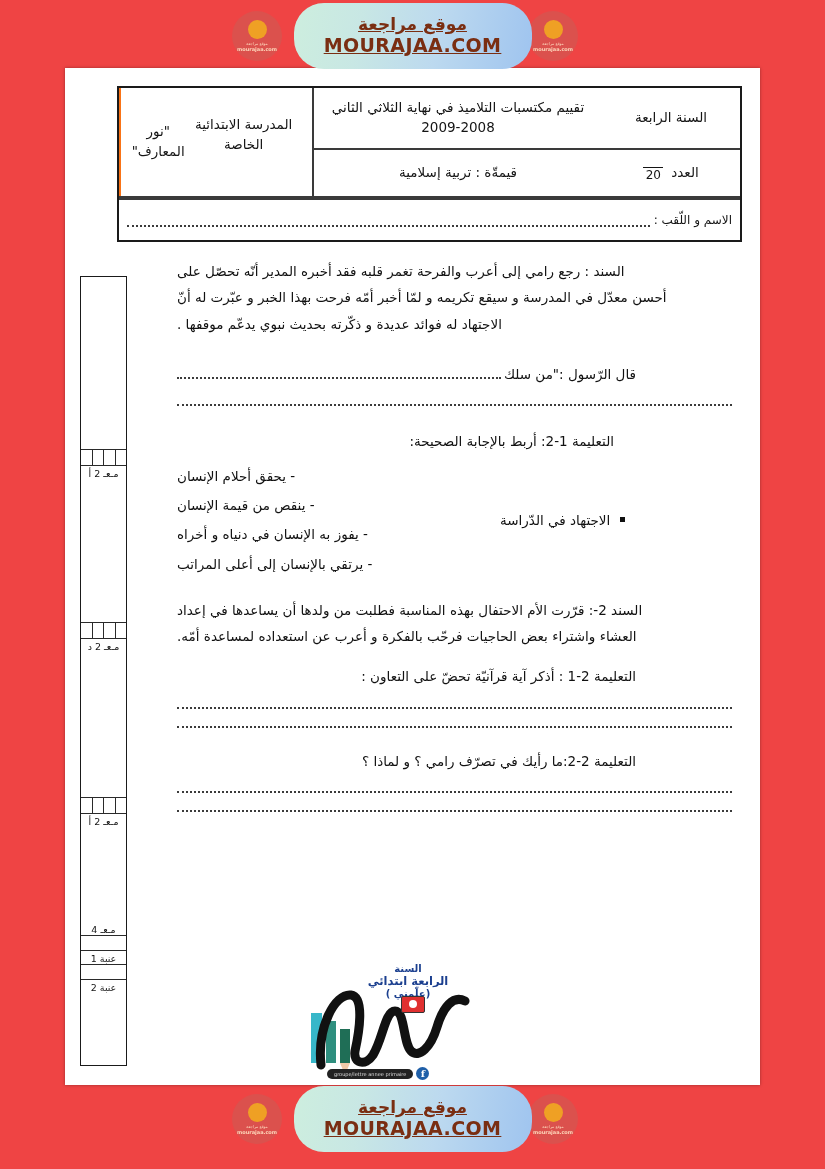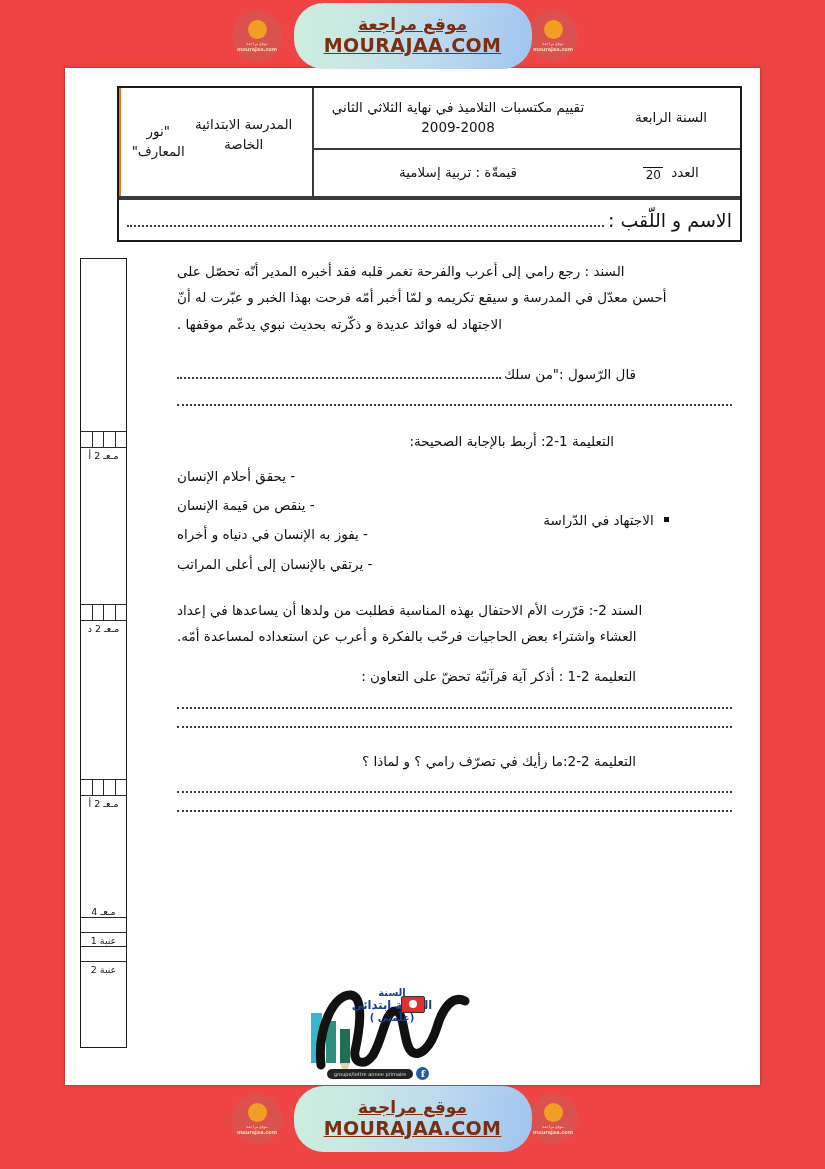--- a/index.html
+++ b/index.html
@@ -155,36 +155,36 @@
     border-top: 1.4px solid #141414;
     margin: 2px 0 1px 0;
   }
   .id-name-row {
     border-top: 2px solid #3a3a3a;
     height: 40px;
     display: flex;
     align-items: center;
     padding: 0 8px;
     direction: rtl;
-    font-size: 19px;
+    font-size: 12px;
     color: #141414;
   }
   .id-name-row .lbl { white-space: nowrap; }
   .id-name-row .dots {
     flex: 1;
     margin-right: 4px;
     border-bottom: 2px dotted #3b3b3b;
     height: 11px;
   }
 
   
   .marks-col {
     position: absolute;
     left: 15px;
-    top: 190px;
+    top: 208px;
     width: 47px;
     height: 790px;
     border: 1.6px solid #1a1a1a;
     box-sizing: border-box;
     background: #fff;
   }
   .mk-block { position: absolute; left: 0; width: 100%; }
   .mk-ticks {
     height: 17px;
     border-top: 1.3px solid #2a2a2a;
@@ -258,21 +258,21 @@
   
   .match {
     display: flex;
     direction: rtl;
     margin-top: 8px;
   }
   .match-left {
     width: 232px;
     display: flex;
     align-items: center;
-    justify-content: center;
+    justify-content: flex-end;
     padding-right: 20px;
     box-sizing: border-box;
   }
   .match-left .bullet {
     display: inline-block;
     width: 5px;
     height: 5px;
     background: #111;
     margin-left: 10px;
     vertical-align: middle;
@@ -289,29 +289,28 @@
   
   .logo-wrap {
     position: absolute;
     left: 232px;
     top: 895px;
     width: 190px;
     height: 120px;
   }
   .logo-title {
     position: absolute;
-    left: 0; top: 0;
+    left: 16px; top: 0;
     width: 190px;
     text-align: center;
     direction: rtl;
     color: #1b3f8f;
     font-weight: bold;
     line-height: 1.15;
     z-index: 3;
-    margin-top: 24px;
   }
   .logo-title .l1 { font-size: 10px; }
   .logo-title .l2 { font-size: 11.5px; }
   .logo-title .l3 { font-size: 10px; }
   .logo-flag {
     position: absolute;
     left: 104px; top: 33px;
     width: 22px; height: 15px;
     background: #e03030;
     border: 1px solid #333;

